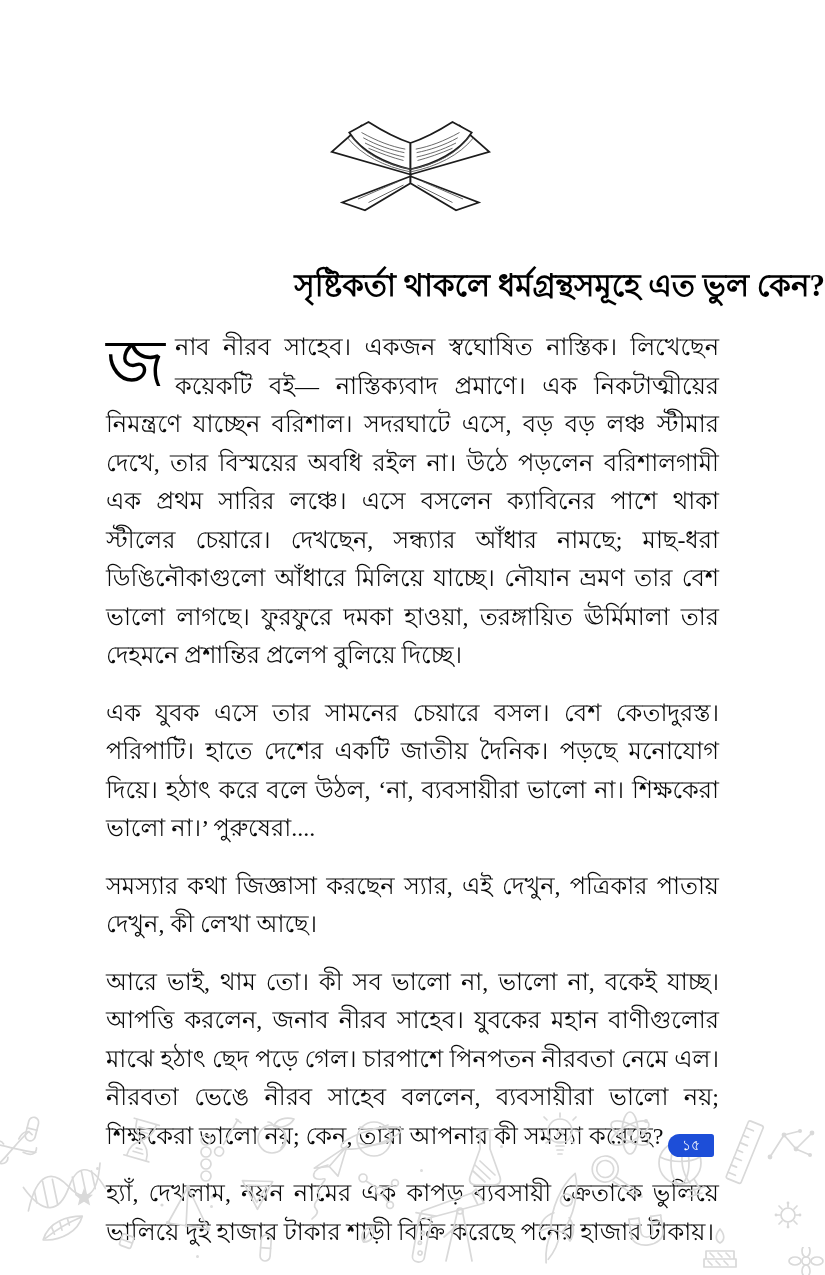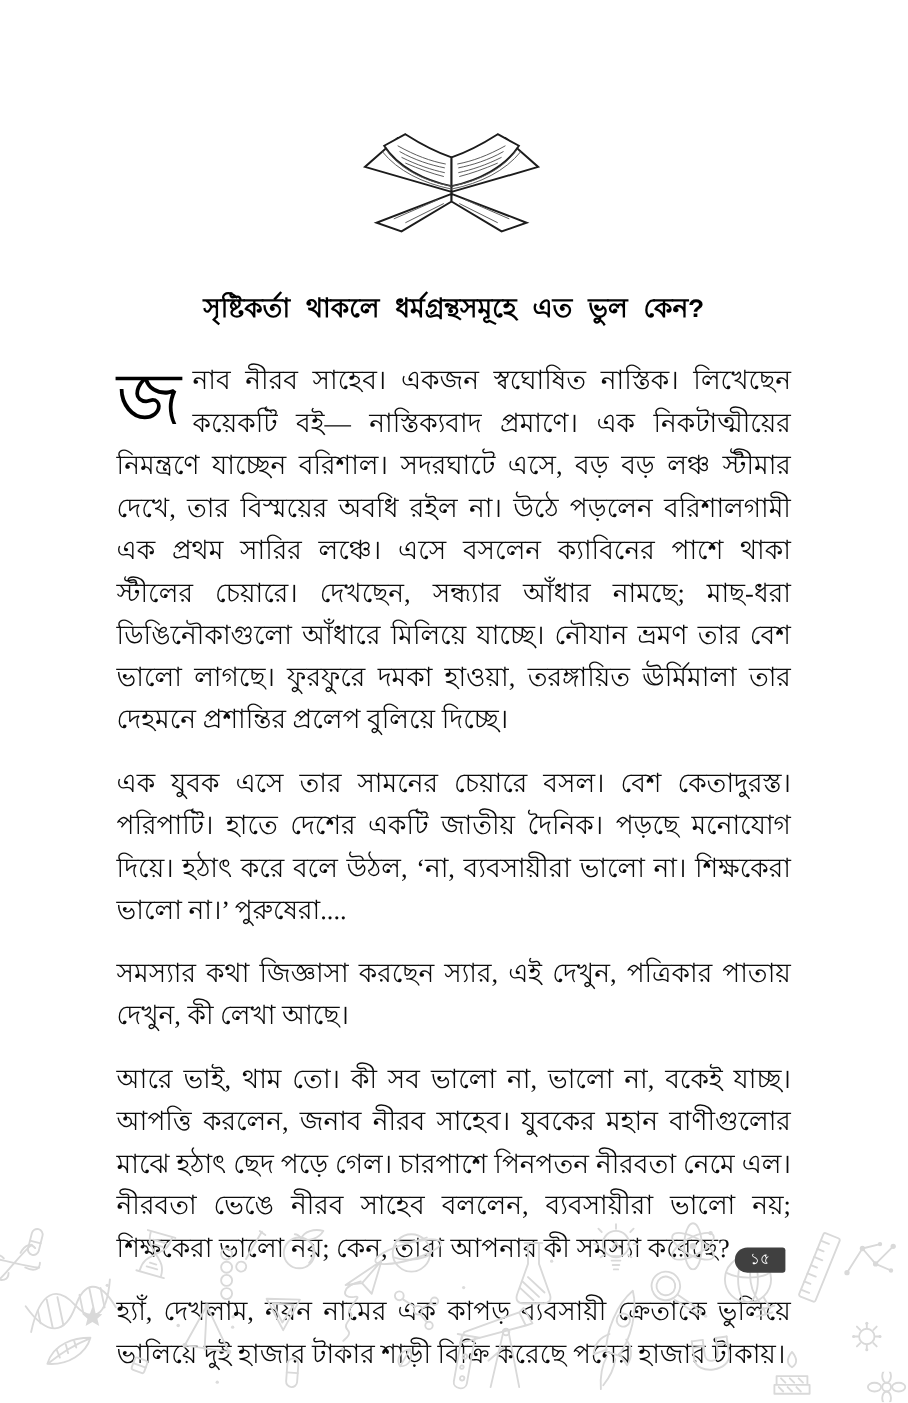--- a/index.html
+++ b/index.html
@@ -5,43 +5,43 @@
   html,body{margin:0;padding:0;background:#fff;}
   .page{
     position:relative;width:825px;height:1275px;overflow:hidden;
     background:#ffffff;font-family:"Liberation Serif","DejaVu Serif",serif;color:#111;
   }
   
   .book-illu{position:absolute;left:323px;top:110px;width:175px;height:108px;}
   .book-illu svg{width:100%;height:100%;}
   
   .heading{
-    position:absolute;left:0;top:261px;width:100%;text-align:center;
-    font-size:24px;font-weight:700;letter-spacing:0;color:#000;font-family:Liberation Mono, monospace;
+    position:absolute;left:0;top:261px;width:100%;text-align:right;
+    font-size:31px;font-weight:700;letter-spacing:0;color:#000;
   }
   
   .bodytext{
     position:absolute;left:106px;top:328px;width:613px;
     font-size:24px;line-height:38.5px;text-align:justify;color:#0c0c0c;
   }
   .bodytext p{margin:0 0 19px 0;}
   .dropcap{
     float:left;font-size:66px;line-height:56px;
     padding:8px 10px 0 0;color:#000;
   }
   
   .footer{position:absolute;left:0;top:1105px;width:825px;height:170px;}
   .doodle{position:absolute;}
   .doodle svg{stroke:#d9d9d9;fill:none;stroke-width:1.7;stroke-linecap:round;stroke-linejoin:round;}
   .doodle svg .fillme{fill:#d9d9d9;stroke:none;}
   .dot{position:absolute;width:3px;height:3px;border-radius:50%;background:#dcdcdc;}
   
   .page-badge{
     position:absolute;left:668px;top:1134px;width:46px;height:23px;
-    background:#404040;border-radius:13px 3px 3px 13px;z-index:6;
+    background:#1d4ed8;border-radius:13px 3px 3px 13px;z-index:6;
     display:flex;align-items:center;justify-content:center;
   }
   .page-badge span{color:#fff;font-size:14px;line-height:1;}
 </style>
 </head>
 <body>
 
 <div class="page">
 
   <div class="book-illu">

